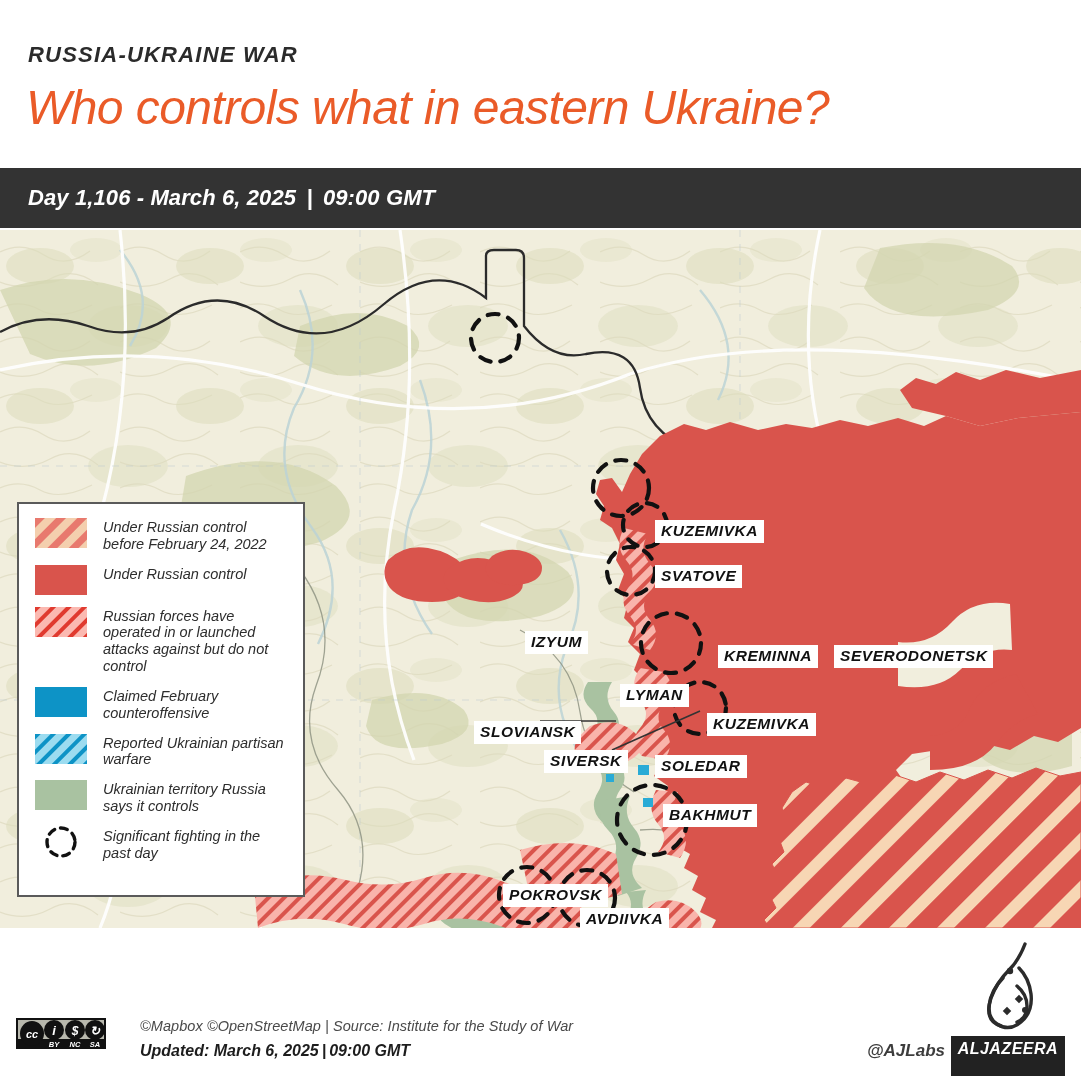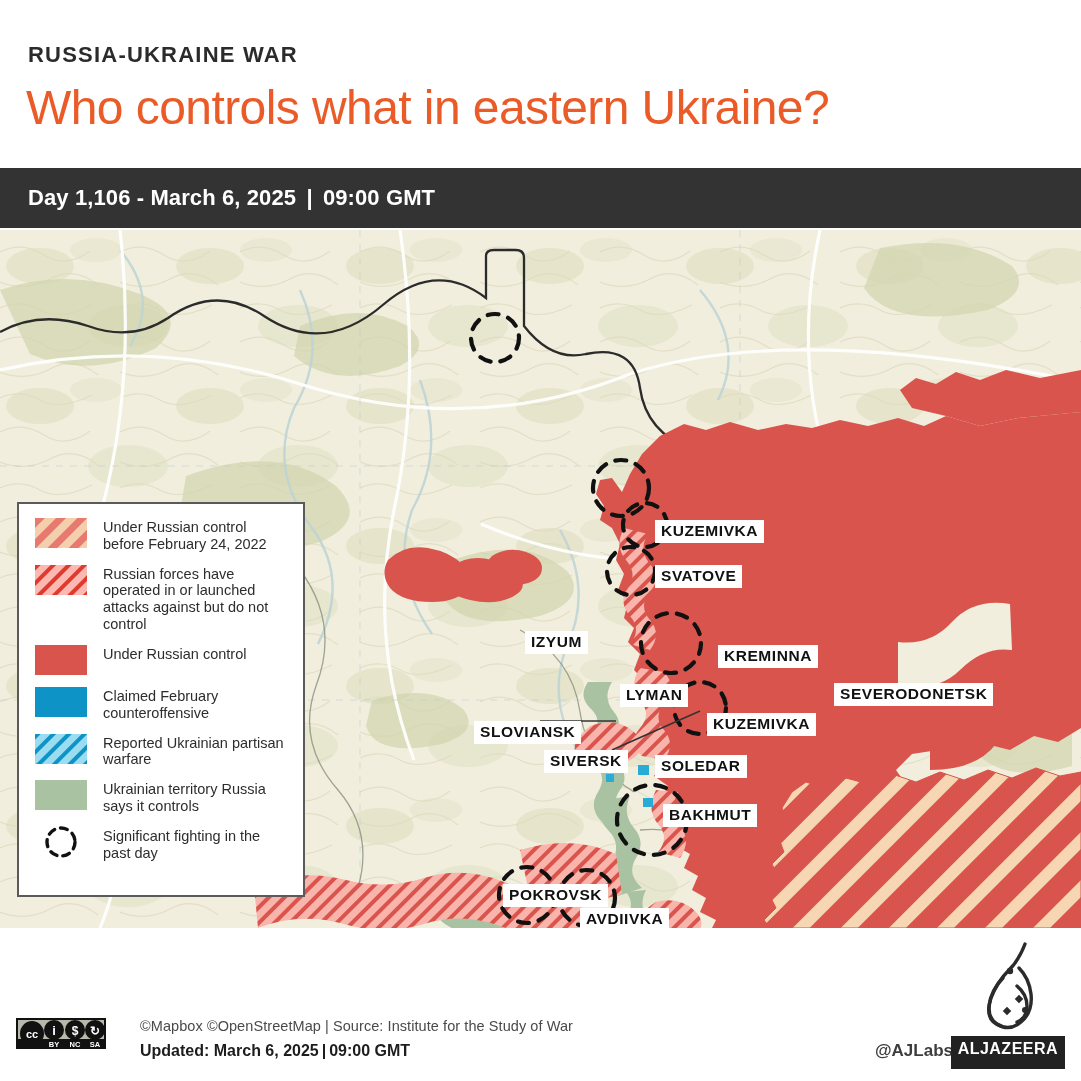--- a/index.html
+++ b/index.html
@@ -1,18 +1,18 @@
 <!DOCTYPE html>
 <html><head>
 <meta charset="utf-8">
 <style>
   html,body{margin:0;padding:0;background:#fff;}
   body{width:1081px;height:1081px;font-family:"Liberation Sans",sans-serif;
        -webkit-font-smoothing:antialiased;overflow:hidden;}
-  #page{position:relative;width:1081px;height:1081px;background:#ffffff;}
+  #page{position:relative;width:1081px;height:1081px;background:#ffffff;font-style:italic;}
 
   
   .kicker{position:absolute;left:28px;top:42px;font-size:22px;font-weight:bold;
           letter-spacing:.055em;color:#2b2b2b;}
   .headline{position:absolute;left:26px;top:80px;font-size:48px;font-weight:400;
             color:#ea5b28;letter-spacing:-.012em;white-space:nowrap;}
 
   
   .datebar{position:absolute;left:0;top:168px;width:1081px;height:60px;background:#333333;padding-left:28px;}
   .datebar-text{position:absolute;left:28px;top:0;height:60px;line-height:60px;
@@ -44,24 +44,24 @@
   .sw-cou{background:#0d93c6;}
   .sw-ukr{background:#a9c2a1;}
 
   
   .cc{position:absolute;left:16px;top:1018px;width:90px;height:31px;background:#111;}
   .credit{position:absolute;left:140px;top:1018px;font-size:14.5px;color:#4a4a4a;
           letter-spacing:.005em;white-space:nowrap;}
   .updated{position:absolute;left:140px;top:1042px;font-size:16px;font-weight:bold;
            color:#1d1d1d;white-space:nowrap;}
   .updated .sep{padding:0 3px;}
-  .ajlabs{position:absolute;right:128px;top:1041px;font-size:17px;font-weight:bold;
+  .ajlabs{position:absolute;right:136px;top:1041px;font-size:17px;font-weight:bold;
           color:#3d3d3d;}
   .ajbadge{position:absolute;right:16px;top:1036px;background:#222;color:#fff;
-           font-size:16px;font-weight:bold;letter-spacing:.03em;padding:4px 7px 11px 7px;}
+           font-size:16px;font-weight:bold;letter-spacing:.03em;padding:4px 7px 18px 7px;}
   .ajlogo{position:absolute;right:30px;top:938px;}
 </style>
 </head>
 <body>
 
 <div id="page">
 
   <div class="kicker">RUSSIA-UKRAINE WAR</div>
   <div class="headline">Who controls what in eastern Ukraine?</div>
 
@@ -251,21 +251,21 @@
         <line x1="612" y1="520" x2="700" y2="481"></line>
       </g>
     </svg>
   </div>
 
   <div>
     <div class="city" style="left:655px;top:520px">KUZEMIVKA</div>
     <div class="city" style="left:655px;top:565px">SVATOVE</div>
     <div class="city" style="left:525px;top:631px">IZYUM</div>
     <div class="city" style="left:718px;top:645px">KREMINNA</div>
-    <div class="city" style="left:834px;top:683px">SEVERODONETSK</div>
+    <div class="city" style="left:834px;top:645px">SEVERODONETSK</div>
     <div class="city" style="left:620px;top:684px">LYMAN</div>
     <div class="city" style="left:707px;top:713px">KUZEMIVKA</div>
     <div class="city" style="left:474px;top:721px">SLOVIANSK</div>
     <div class="city" style="left:544px;top:750px">SIVERSK</div>
     <div class="city" style="left:655px;top:755px">SOLEDAR</div>
     <div class="city" style="left:663px;top:804px">BAKHMUT</div>
     <div class="city" style="left:503px;top:884px">POKROVSK</div>
     <div class="city" style="left:580px;top:908px">AVDIIVKA</div>
   </div>
 
@@ -280,40 +280,40 @@
                 <rect width="7" height="15" fill="#e8796e"></rect>
           </pattern>
             </defs>
           <rect width="52" height="30" fill="url(#lp1)"></rect>
           </svg>
       </div>
       <div class="lg-txt">Under Russian control before February 24, 2022</div>
     </div>
 
     <div class="lg-row">
+      <div class="sw sw-rus"></div>
+      <div class="lg-txt">Under Russian control</div>
+    </div>
+
+    <div class="lg-row">
       <div class="sw">
         <svg width="52" height="30">
             <defs>
           <pattern id="lp2" width="11" height="11" patternUnits="userSpaceOnUse" patternTransform="rotate(45)">
             <rect width="11" height="11" fill="#fbb9b1"></rect>
                 <rect width="4" height="11" fill="#e03a2f"></rect>
           </pattern>
             </defs>
           <rect width="52" height="30" fill="url(#lp2)"></rect>
           </svg>
       </div>
       <div class="lg-txt">Russian forces have operated in or launched attacks against but do not control</div>
     </div>
 
     <div class="lg-row">
-      <div class="sw sw-rus"></div>
-      <div class="lg-txt">Under Russian control</div>
-    </div>
-
-    <div class="lg-row">
       <div class="sw sw-cou"></div>
       <div class="lg-txt">Claimed February counteroffensive</div>
     </div>
 
     <div class="lg-row">
       <div class="sw">
         <svg width="52" height="30">
             <defs>
           <pattern id="lp3" width="11" height="11" patternUnits="userSpaceOnUse" patternTransform="rotate(45)">
             <rect width="11" height="11" fill="#9cdcf0"></rect>

